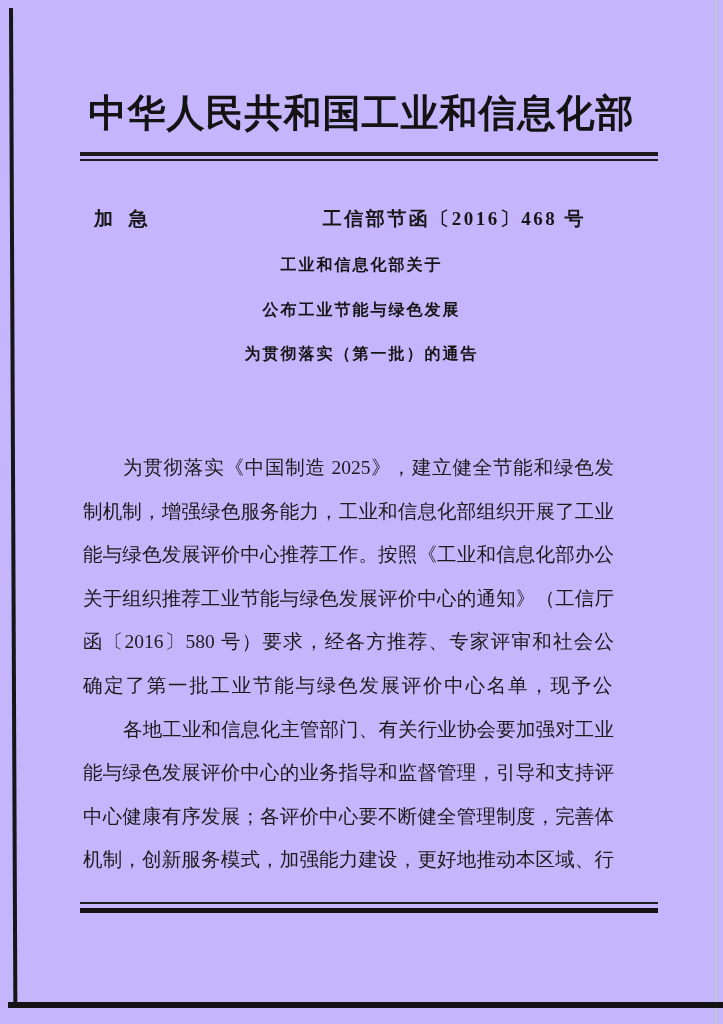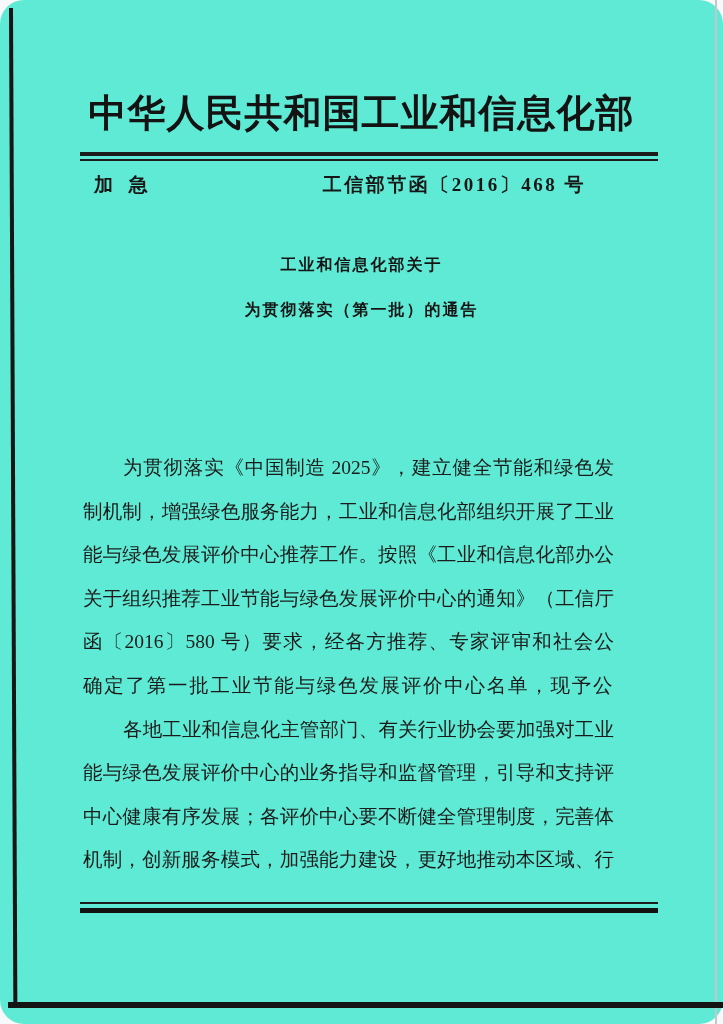--- a/index.html
+++ b/index.html
@@ -5,23 +5,22 @@
   html, body { margin: 0; padding: 0; }
   body {
     width: 723px; height: 1024px;
     background: #f7f8fa;
     font-family: "Liberation Serif", "DejaVu Serif", serif;
     position: relative;
     overflow: hidden;
   }
   .page {
     position: absolute; inset: 0;
-    background: #5eead4;
+    background: #c4b5fd;
     color: #1a1a1a;
-    border-radius: 24px;
   }
   
   .edge-left {
     position: absolute; left: 9px; top: 8px;
     width: 4px; height: 998px;
     background: #161616;
     transform: rotate(-0.25deg);
     transform-origin: top center;
   }
   .edge-bottom {
@@ -55,20 +54,21 @@
     display: flex;
     justify-content: space-between;
     align-items: baseline;
     font-size: 19px;
     color: #161616;
   }
   .urgency {
     font-weight: 700;
     word-spacing: 7px;
     letter-spacing: 2px;
+    margin-top: 34px;
   }
   .doc-number {
     font-weight: 600;
     letter-spacing: 2.5px;
   }
   .title-block {
     position: absolute; top: 243px; left: 0; right: 0;
     text-align: center;
     font-size: 16px;
     font-weight: 700;
@@ -115,20 +115,21 @@
 
   <div class="rule-top"></div>
 
   <div class="meta-row">
     <span class="urgency">加 急</span>
     <span class="doc-number">工信部节函〔2016〕468 号</span>
   </div>
 
   <div class="title-block">
     <div>工业和信息化部关于</div>
+    <div>公布工业节能与绿色发展</div>
     <div>为贯彻落实（第一批）的通告</div>
   </div>
 
   <div class="body-block">
     <div>
       <div class="line indent">为贯彻落实《中国制造 2025》，建立健全节能和绿色发展体</div>
       <div class="line">制机制，增强绿色服务能力，工业和信息化部组织开展了工业节</div>
       <div class="line">能与绿色发展评价中心推荐工作。按照《工业和信息化部办公厅</div>
       <div class="line">关于组织推荐工业节能与绿色发展评价中心的通知》（工信厅节</div>
       <div class="line">函〔2016〕580 号）要求，经各方推荐、专家评审和社会公示，</div>

